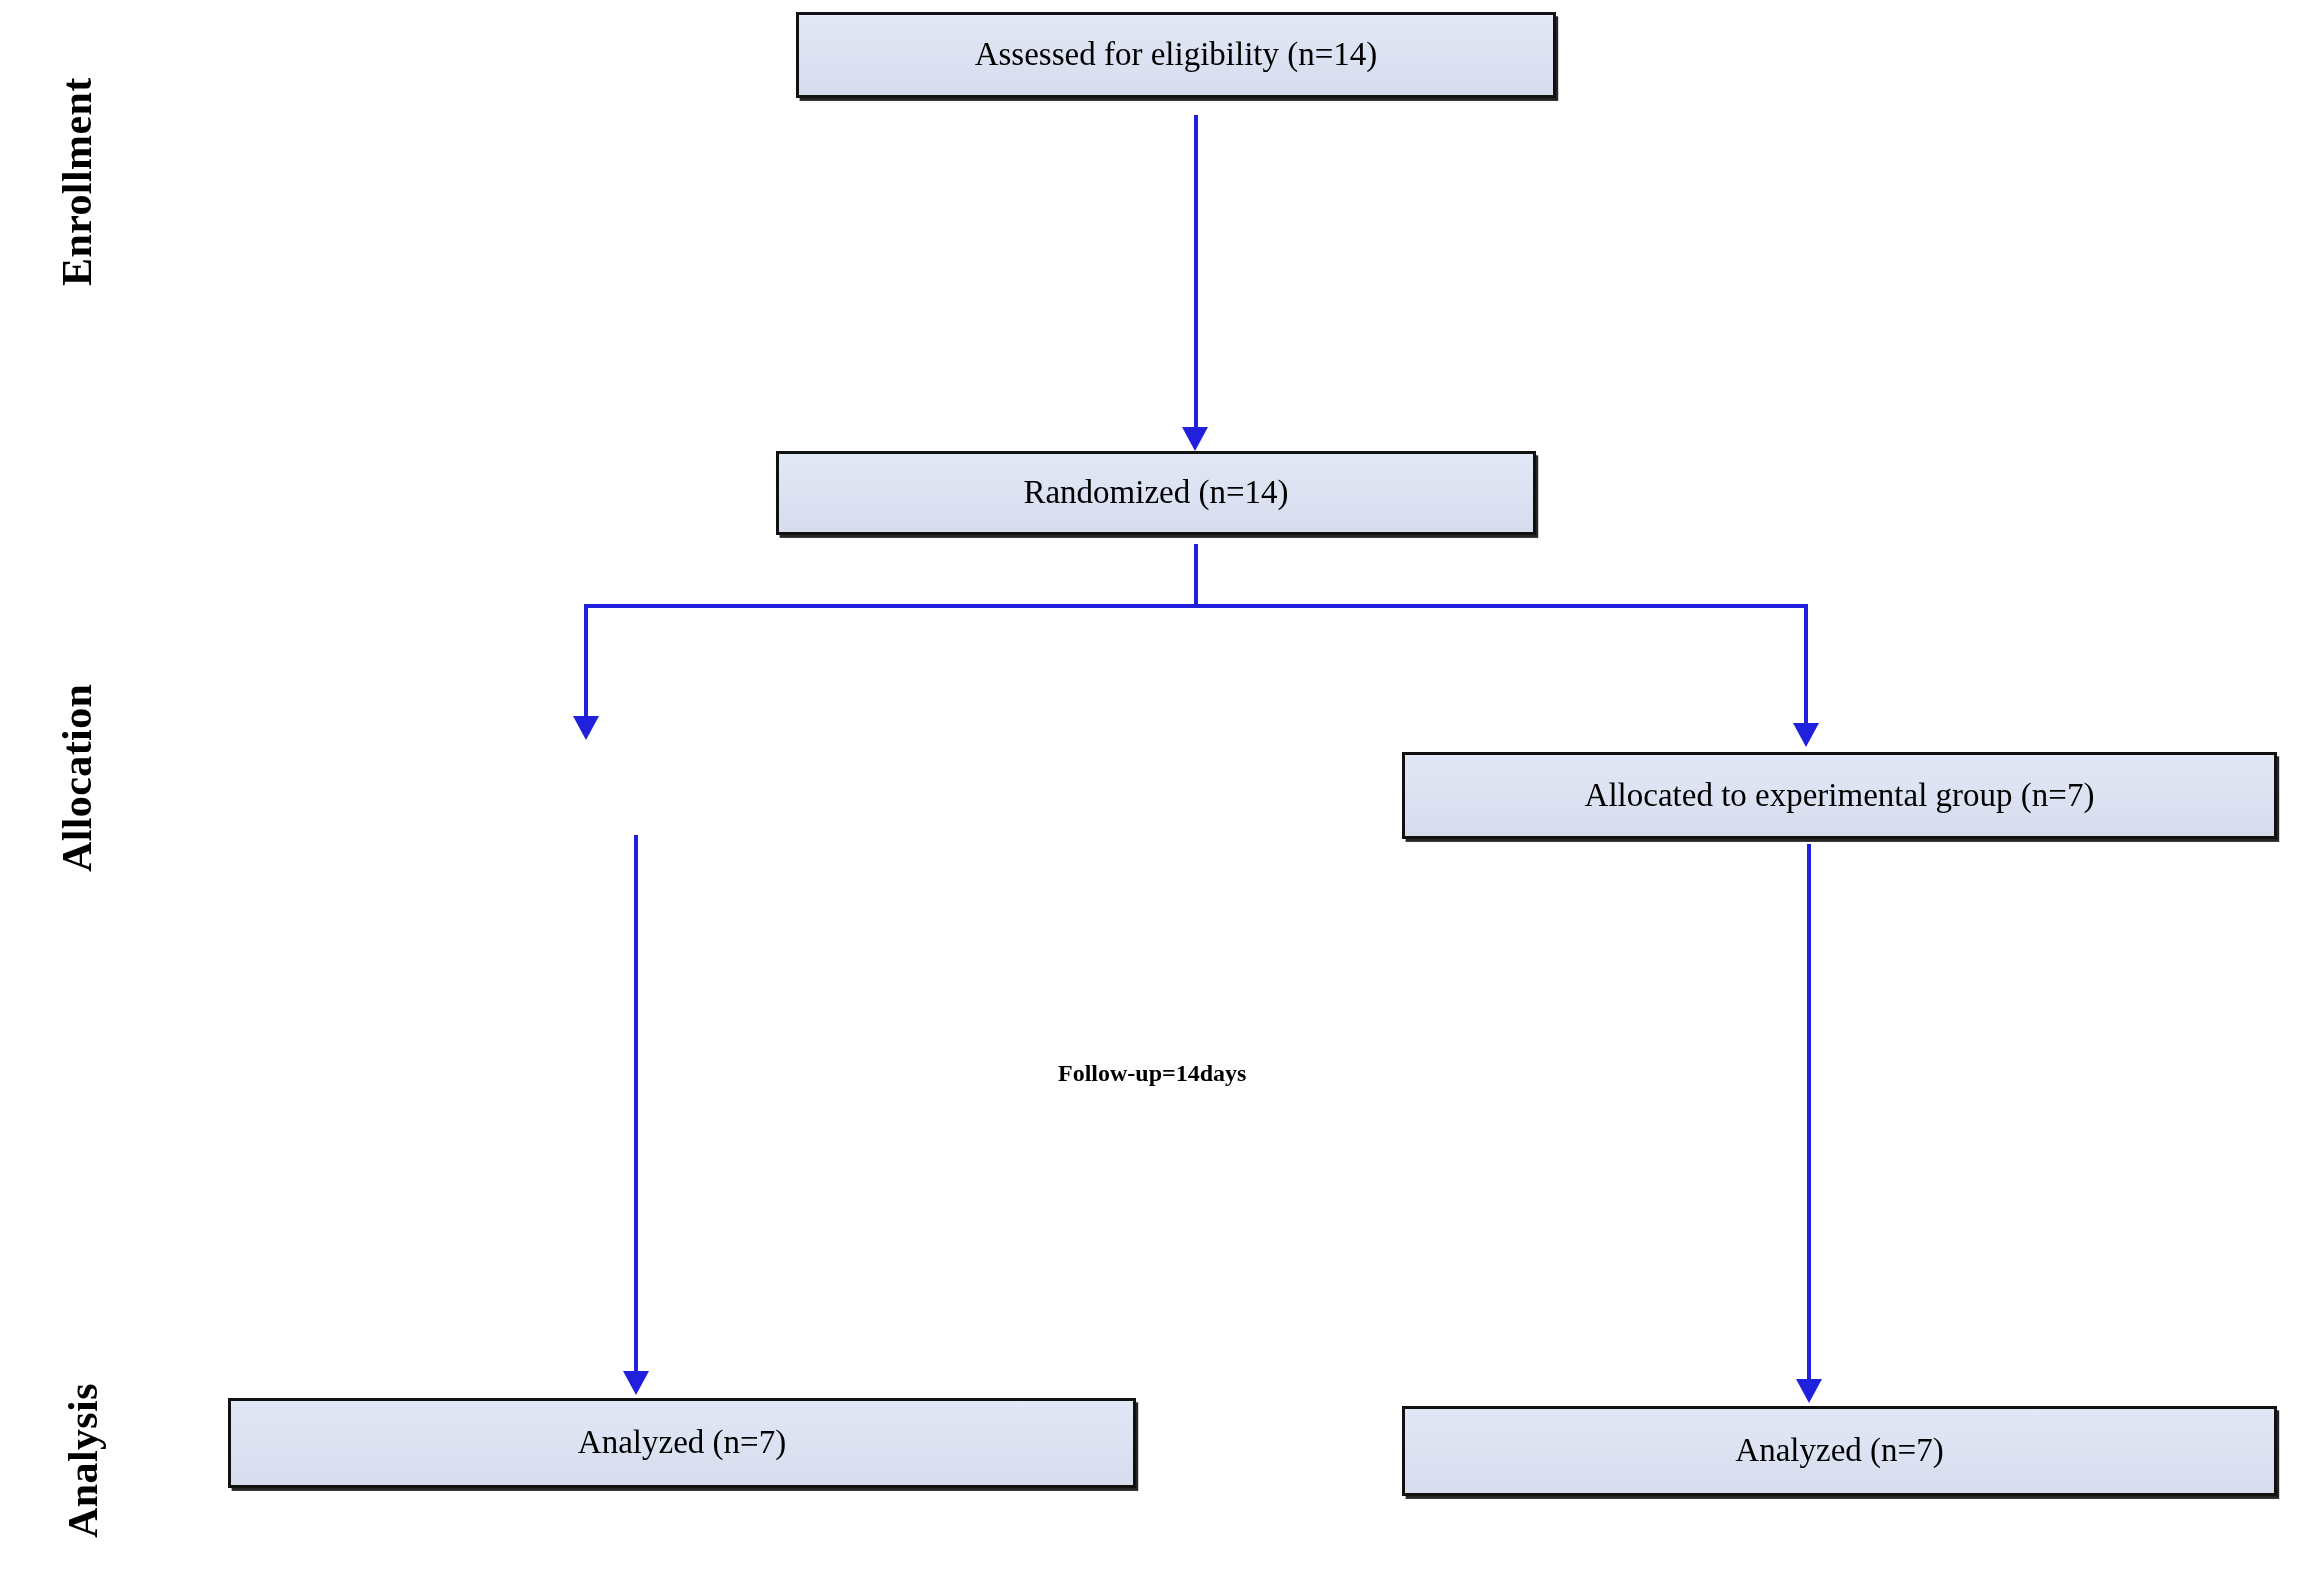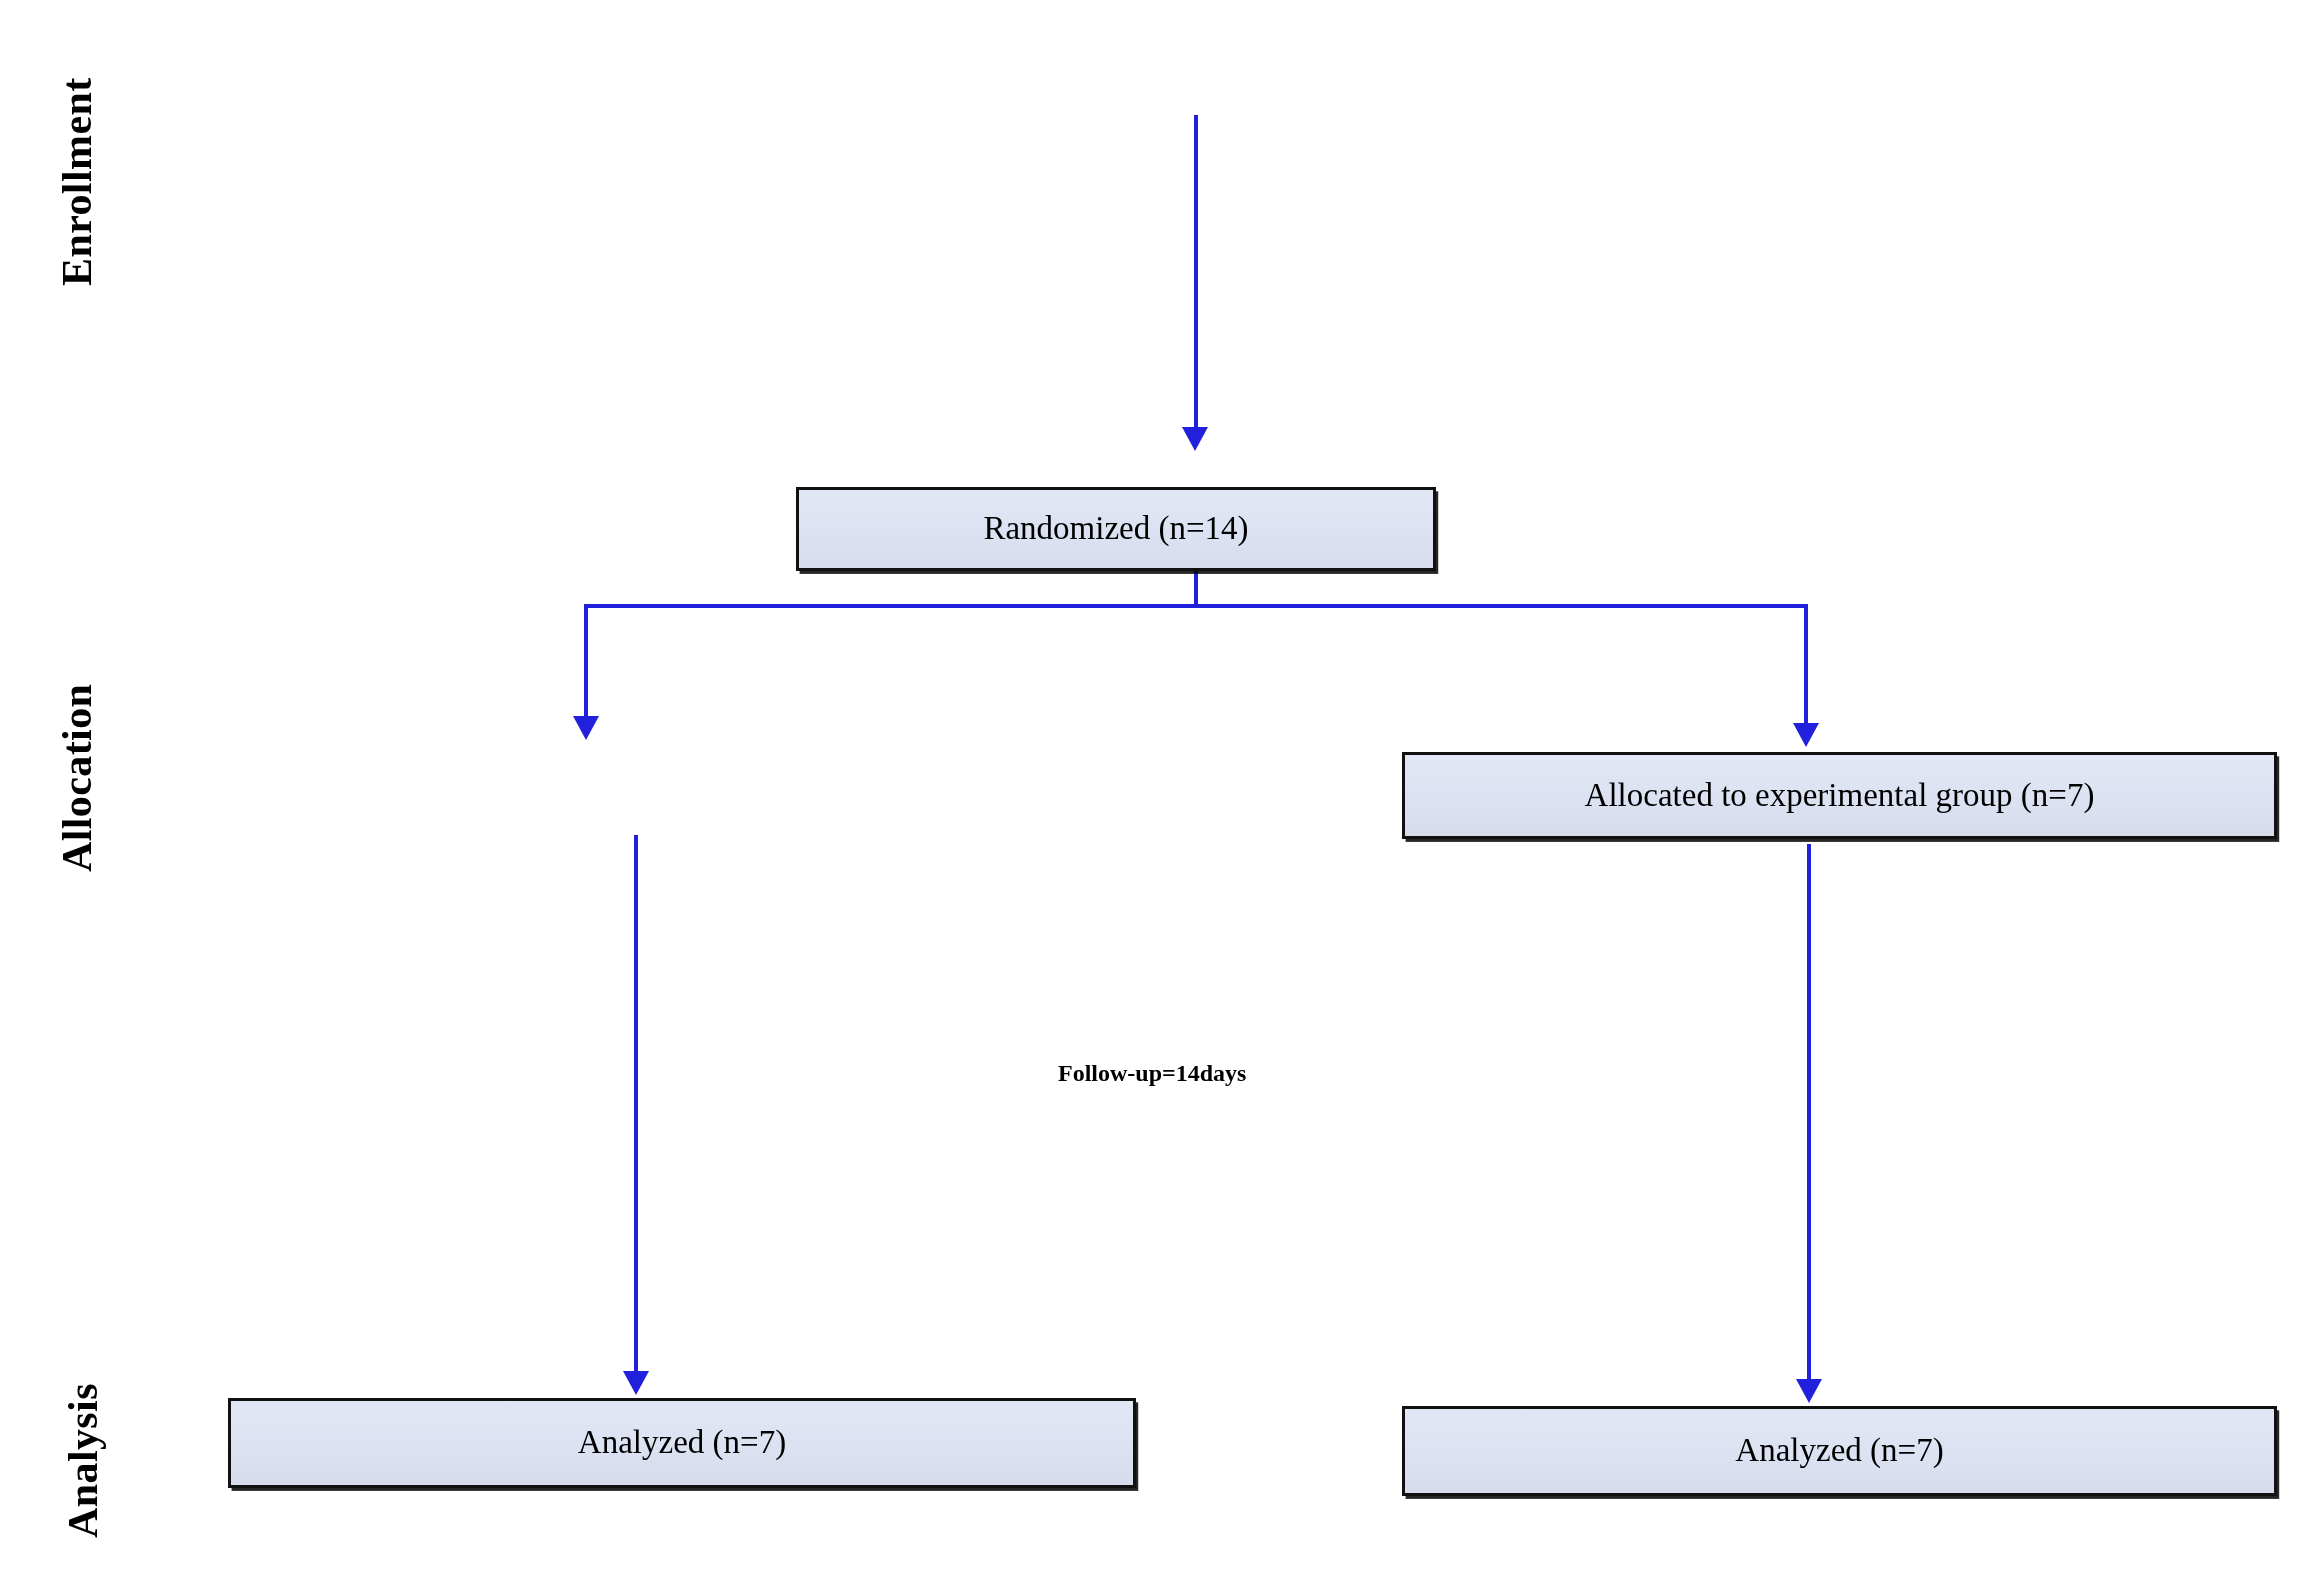--- a/index.html
+++ b/index.html
@@ -104,22 +104,23 @@
 
   <div class="conn-v" style="left: 1804px; top: 604px; height: 122px;"></div>
   <div class="arrow-head" style="left: 1793px; top: 723px;"></div>
 
   <div class="conn-v" style="left: 634px; top: 835px; height: 538px;"></div>
   <div class="arrow-head" style="left: 623px; top: 1371px;"></div>
 
   <div class="conn-v" style="left: 1807px; top: 844px; height: 538px;"></div>
   <div class="arrow-head" style="left: 1796px; top: 1379px;"></div>
 
+  <div class="flow-box" style="left: 796px; top: 11.5px; width: 760px; height: 86px;">Assessed for eligibility  (n=14)</div>
 
-  <div class="flow-box" style="left: 796px; top: 451px; width: 640px; height: 84px; margin-top: 36px;">Randomized (n=14)</div>
+  <div class="flow-box" style="left: 776px; top: 451px; width: 760px; height: 84px;">Randomized (n=14)</div>
 
 
   <div class="flow-box" style="left: 1402px; top: 752px; width: 875px; height: 87px;">Allocated to experimental group (n=7)</div>
 
   <div class="flow-box" style="left: 228px; top: 1398px; width: 908px; height: 90px;">Analyzed (n=7)</div>
 
   <div class="flow-box" style="left: 1402px; top: 1406px; width: 875px; height: 90px;">Analyzed (n=7)</div>
 
   <div class="free-text" style="left: 1058px; top: 1060px;">Follow-up=14days</div>
 

